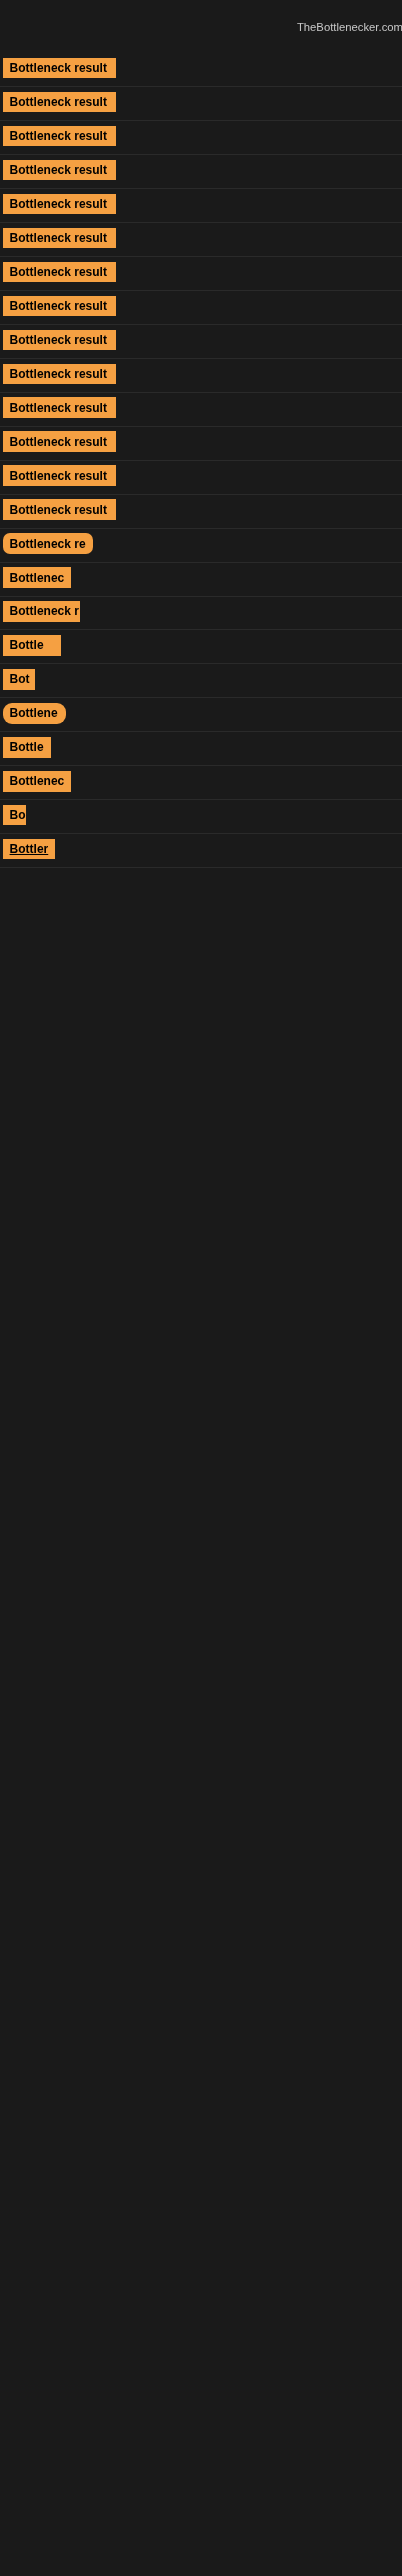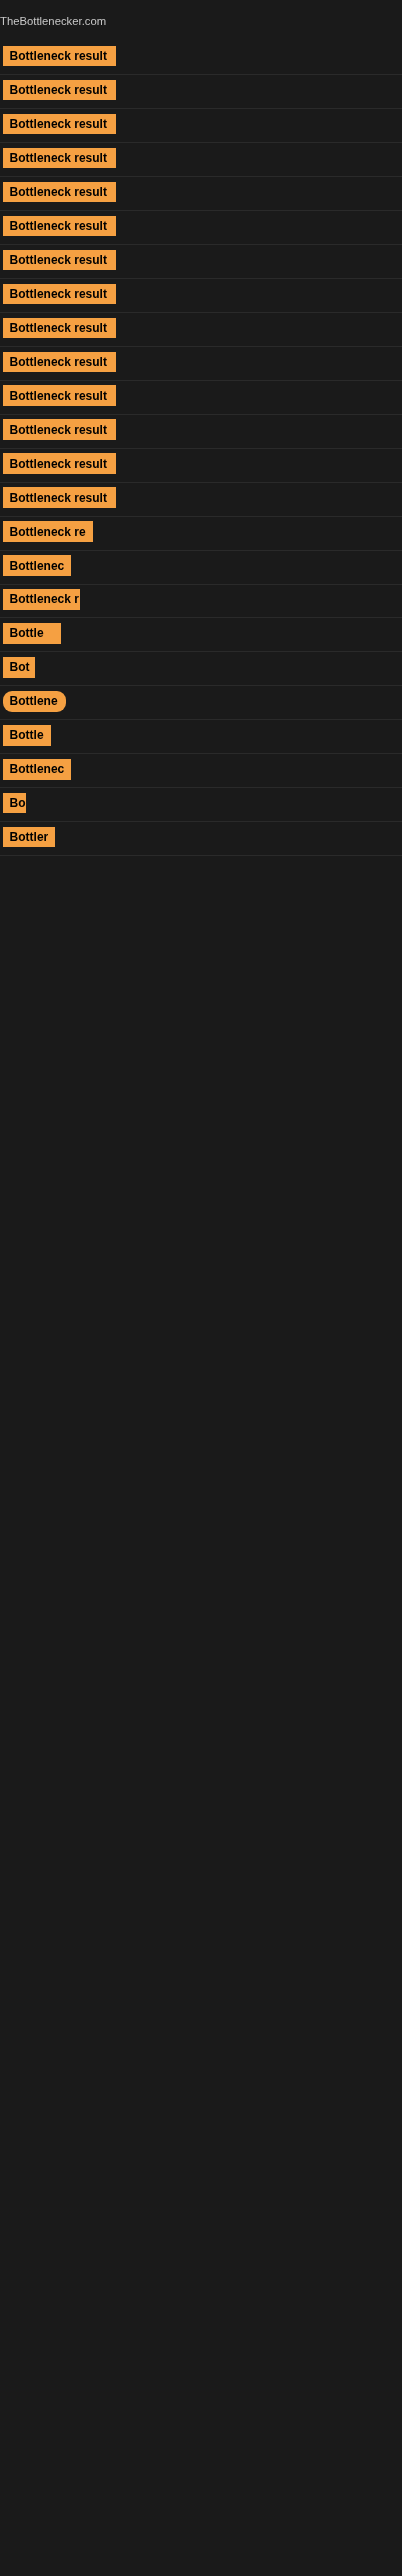--- a/index.html
+++ b/index.html
@@ -10,22 +10,22 @@
 
     body {
       width: 403px;
       min-height: 2576px;
       background-color: #1a1a1a;
       font-family: Arial, sans-serif;
       position: relative;
     }
 
     .site-header {
-      text-align: left;
-      padding: 13px 0;
+      text-align: right;
+      padding: 19px 0;
       background-color: #1a1a1a;
     }
 
     .site-title {
       color: #c8c8c8;
       font-size: 11.3px;
       font-weight: normal;
     }
 
     .bottleneck-bar {
@@ -60,25 +60,25 @@
       <div class="row"><div class="bottleneck-bar" style="max-width: 113px; width: 113px;">Bottleneck result</div></div>
       <div class="row"><div class="bottleneck-bar" style="max-width: 113px; width: 113px;">Bottleneck result</div></div>
       <div class="row"><div class="bottleneck-bar" style="max-width: 113px; width: 113px;">Bottleneck result</div></div>
       <div class="row"><div class="bottleneck-bar" style="max-width: 113px; width: 113px;">Bottleneck result</div></div>
       <div class="row"><div class="bottleneck-bar" style="max-width: 113px; width: 113px;">Bottleneck result</div></div>
       <div class="row"><div class="bottleneck-bar" style="max-width: 113px; width: 113px;">Bottleneck result</div></div>
       <div class="row"><div class="bottleneck-bar" style="max-width: 113px; width: 113px;">Bottleneck result</div></div>
       <div class="row"><div class="bottleneck-bar" style="max-width: 113px; width: 113px;">Bottleneck result</div></div>
       <div class="row"><div class="bottleneck-bar" style="max-width: 113px; width: 113px;">Bottleneck result</div></div>
       <div class="row"><div class="bottleneck-bar" style="max-width: 113px; width: 113px;">Bottleneck result</div></div>
-      <div class="row"><div class="bottleneck-bar" style="max-width: 90px; width: 90px;">Bottleneck re</div></div>
+      <div class="row"><div class="bottleneck-bar" style="max-width: 90px; width: 90px; border-radius: 7px;">Bottleneck re</div></div>
       <div class="row"><div class="bottleneck-bar" style="max-width: 68px; width: 68px;">Bottlenec</div></div>
       <div class="row"><div class="bottleneck-bar" style="max-width: 77px; width: 88px;">Bottleneck r</div></div>
       <div class="row"><div class="bottleneck-bar" style="max-width: 58px; width: 58px;">Bottle</div></div>
       <div class="row"><div class="bottleneck-bar" style="max-width: 32px; width: 32px;">Bot</div></div>
       <div class="row"><div class="bottleneck-bar" style="max-width: 63px; width: 63px; border-radius: 9px;">Bottlene</div></div>
       <div class="row"><div class="bottleneck-bar" style="max-width: 48px; width: 48px;">Bottle</div></div>
       <div class="row"><div class="bottleneck-bar" style="max-width: 68px; width: 68px;">Bottlenec</div></div>
       <div class="row"><div class="bottleneck-bar" style="max-width: 22.5px; width: 22.5px;">Bo</div></div>
-      <div class="row"><div class="bottleneck-bar" style="max-width: 52px; width: 75px;">Bottler</div></div>
+      <div class="row"><div class="bottleneck-bar" style="max-width: 52px; width: 75px; text-decoration: underline;">Bottler</div></div>
     </div>
 </div>
 
 
 </body></html>

